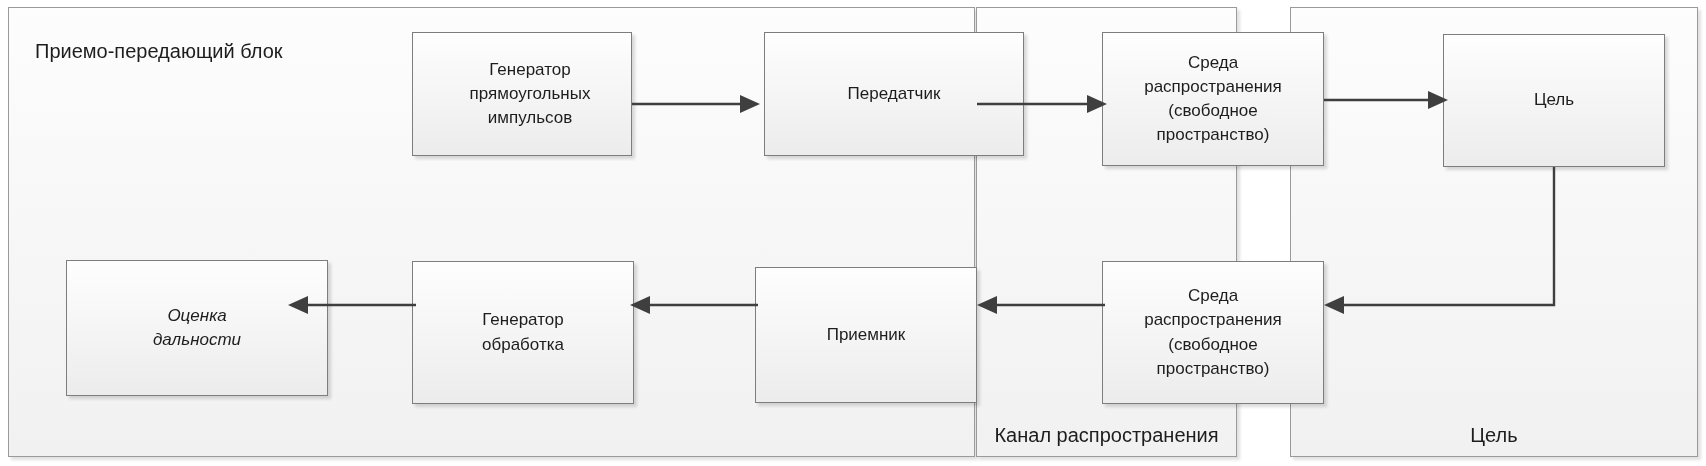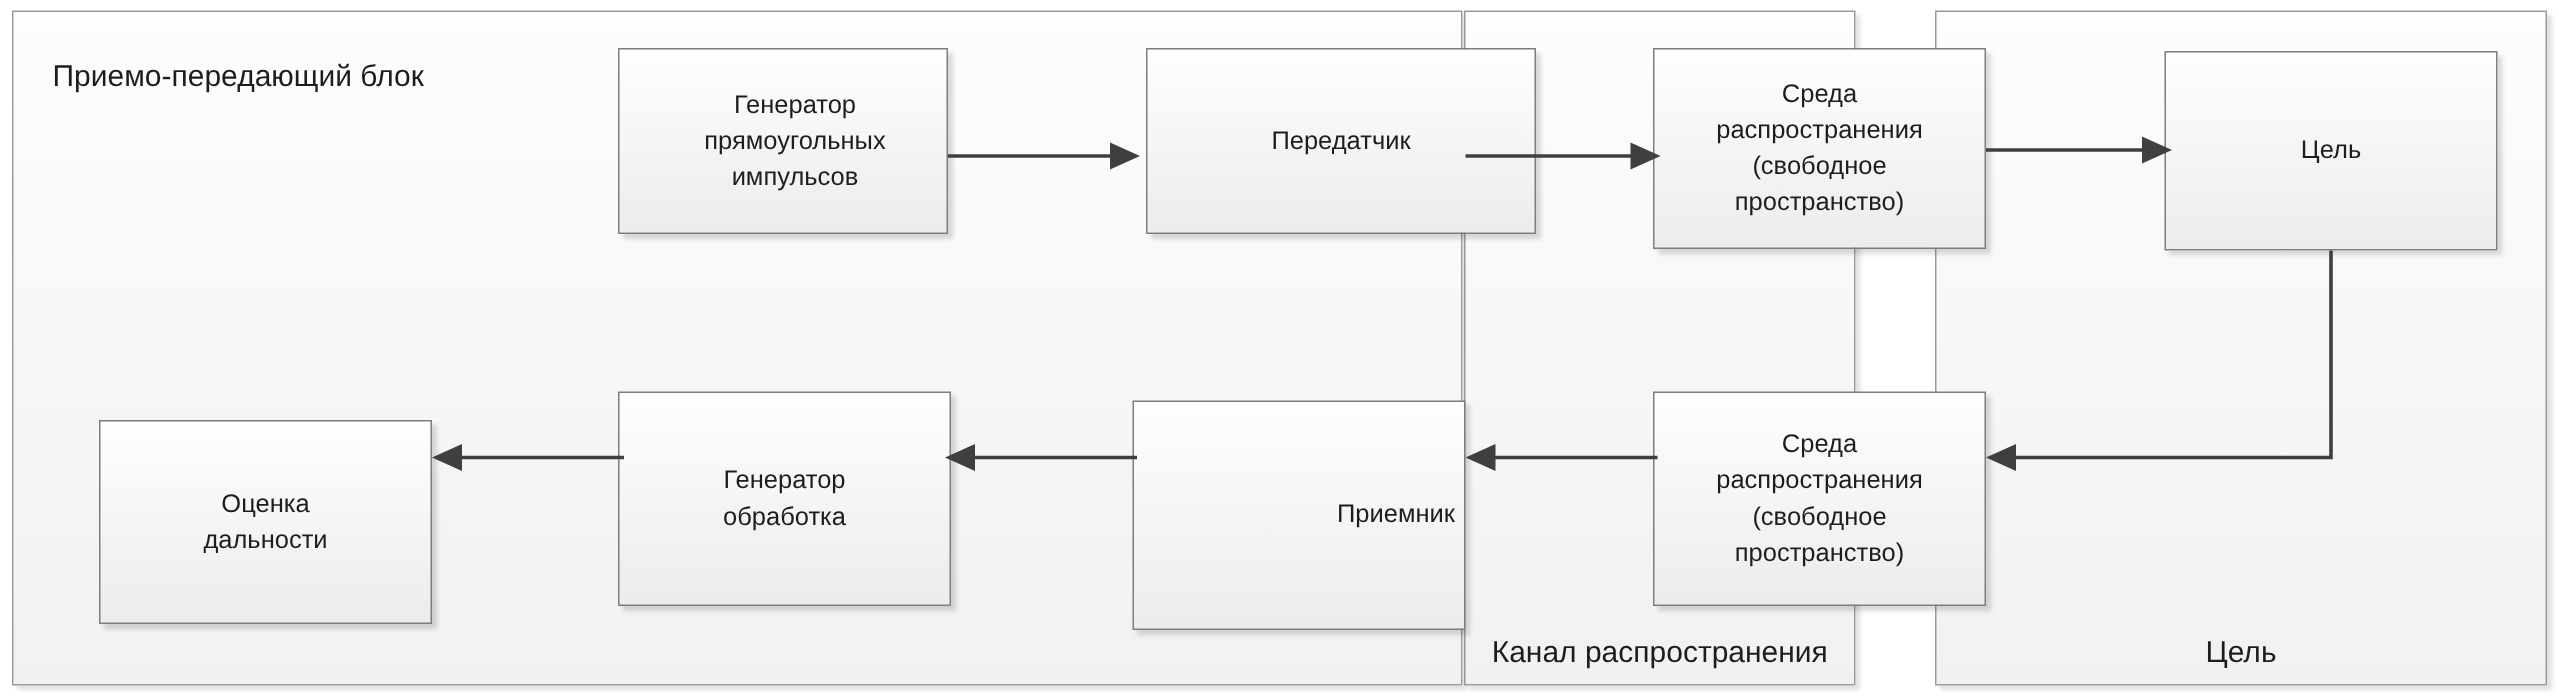--- a/index.html
+++ b/index.html
@@ -101,31 +101,31 @@
     <span style="white-space:pre-line;">Среда
 распространения
 (свободное
 пространство)</span>
   </div>
 
   <div class="node" style="left:1443px; top:34px; width:222px; height:133px;">
     <span style="white-space:pre-line;">Цель</span>
   </div>
 
-  <div class="node" style="left:66px; top:280px; width:222px; height:136px;">
+  <div class="node" style="left:66px; top:260px; width:262px; height:136px;font-style:italic;">
     <span style="white-space:pre-line;">Оценка
 дальности</span>
   </div>
 
   <div class="node" style="left:412px; top:261px; width:222px; height:143px;">
     <span style="white-space:pre-line;">Генератор
 обработка</span>
   </div>
 
-  <div class="node" style="left:755px; top:267px; width:222px; height:153px;justify-content:flex-end;">
+  <div class="node" style="left:755px; top:267px; width:222px; height:136px;">
     <span style="white-space:pre-line;">Приемник</span>
   </div>
 
   <div class="node" style="left:1102px; top:261px; width:222px; height:143px;">
     <span style="white-space:pre-line;">Среда
 распространения
 (свободное
 пространство)</span>
   </div>
 

